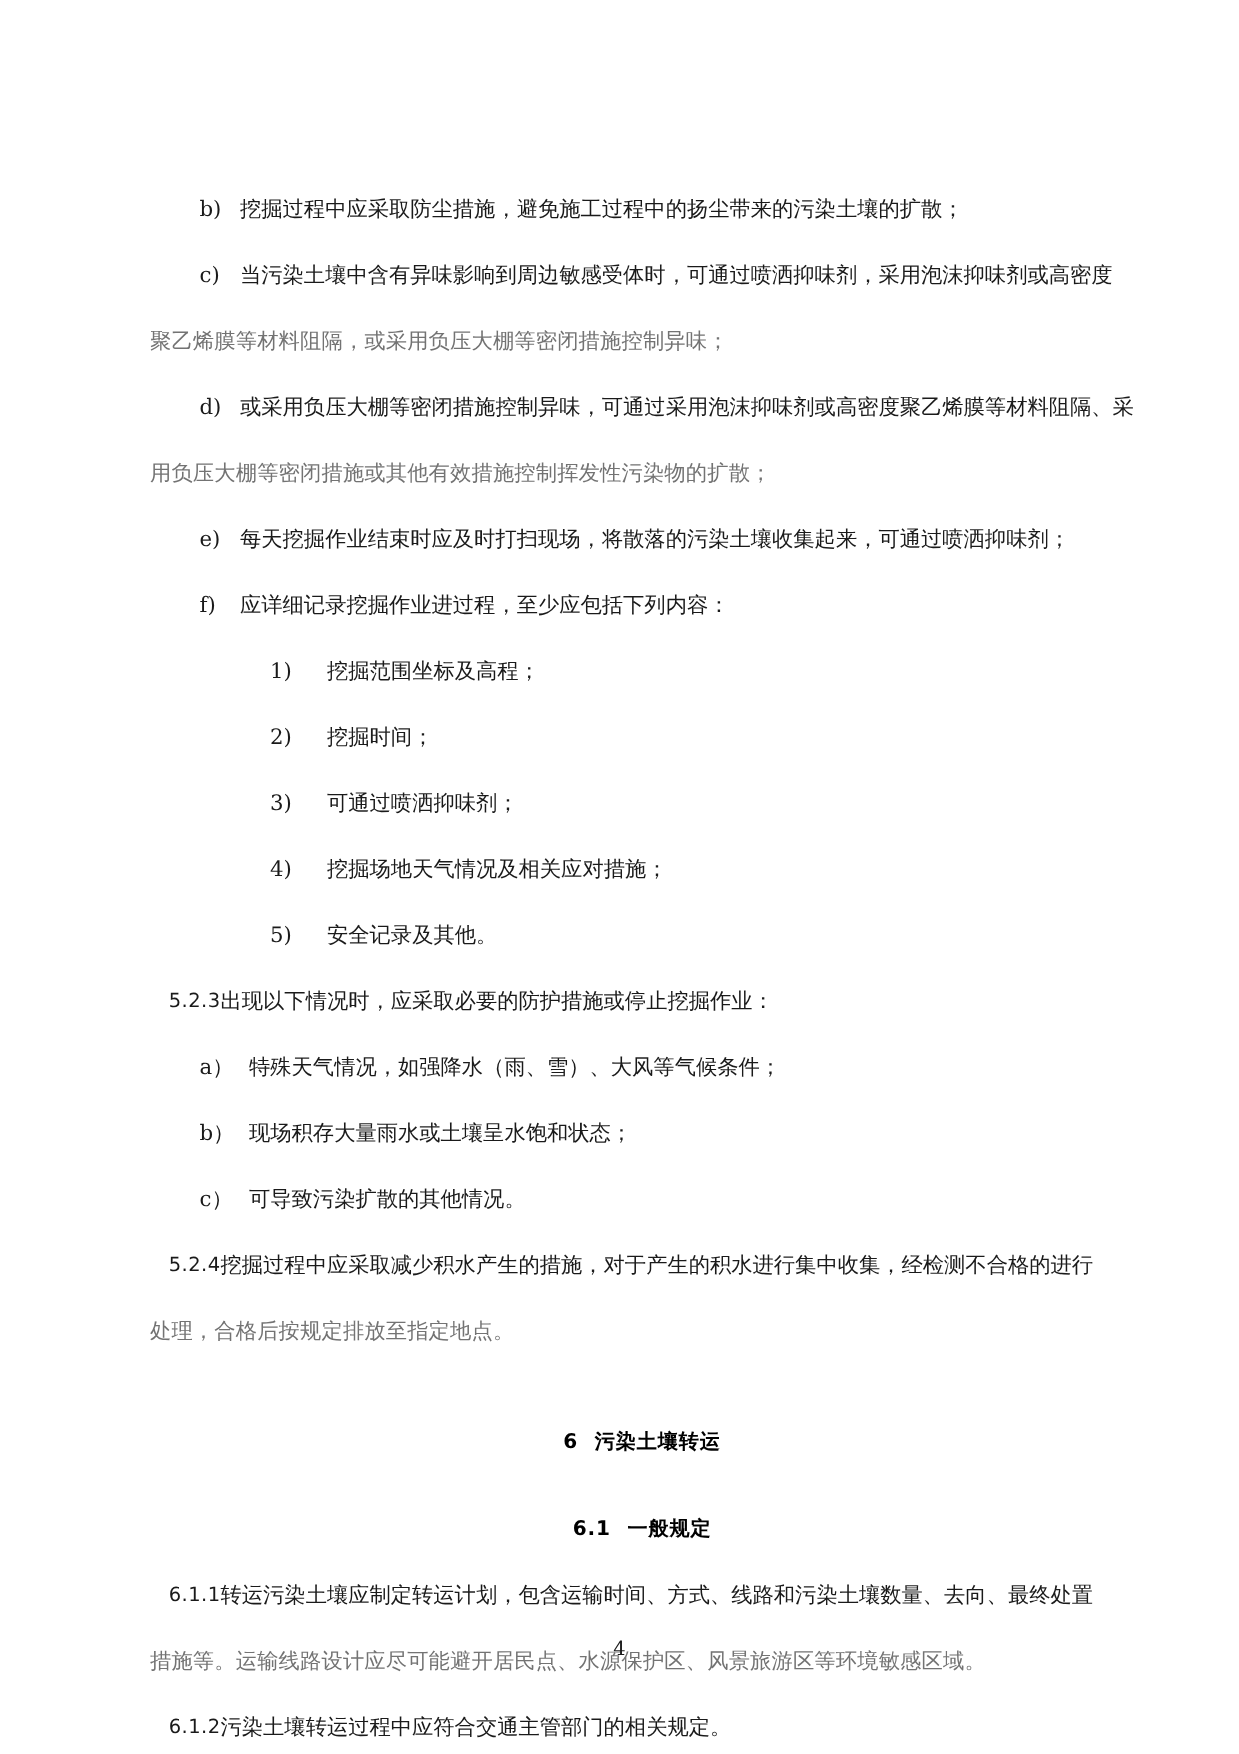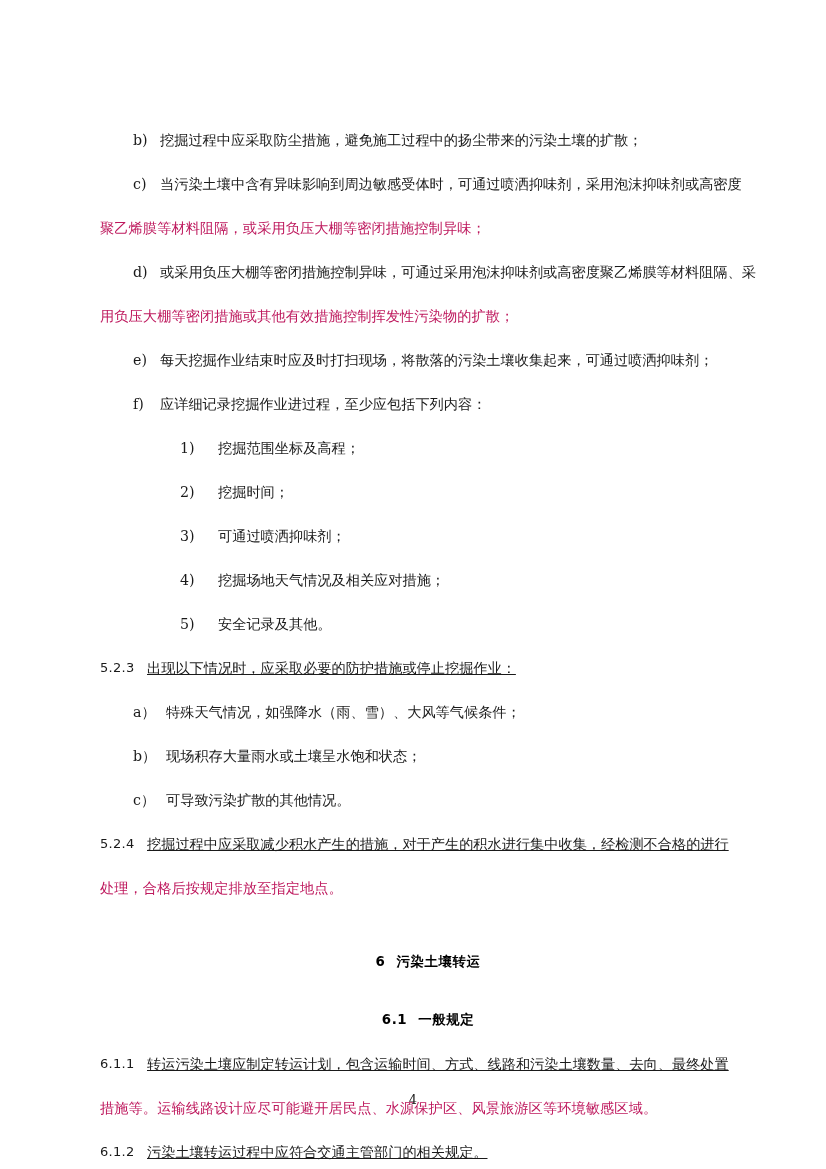--- a/index.html
+++ b/index.html
@@ -27,21 +27,21 @@
   }
 
   
   .line {
     font-family: "DejaVu Serif", serif;
     font-size: 14.2px;
     line-height: 44px;
     height: 44px;
     white-space: nowrap;
     letter-spacing: 0.1px;
-    color: #be185d;
+    color: #737373;
   }
 
   
   .line.cont { padding-left: 0; }
 
   
   .row {
     display: flex;
     height: 44px;
     line-height: 44px;
@@ -69,32 +69,32 @@
   .lvl-num .marker { width: 38px; flex: 0 0 38px; }
 
   
   .clause {
     display: flex;
     height: 44px;
     line-height: 44px;
     font-size: 14.2px;
     white-space: nowrap;
     color: #1a1a1a;
+    text-align: right;
   }
   .clause .num {
     font-family: "DejaVu Sans", sans-serif;
     font-size: 13px;
     flex: 0 0 47px;
     width: 47px;
     letter-spacing: 0.3px;
   }
   .clause .txt {
     font-family: "DejaVu Serif", serif;
     font-size: 14.2px;
-    text-decoration: underline;
   }
 
   
   .heading {
     font-family: "DejaVu Sans", sans-serif;
     font-weight: bold;
     font-size: 13.4px;
     line-height: 44px;
     height: 44px;
     white-space: nowrap;

